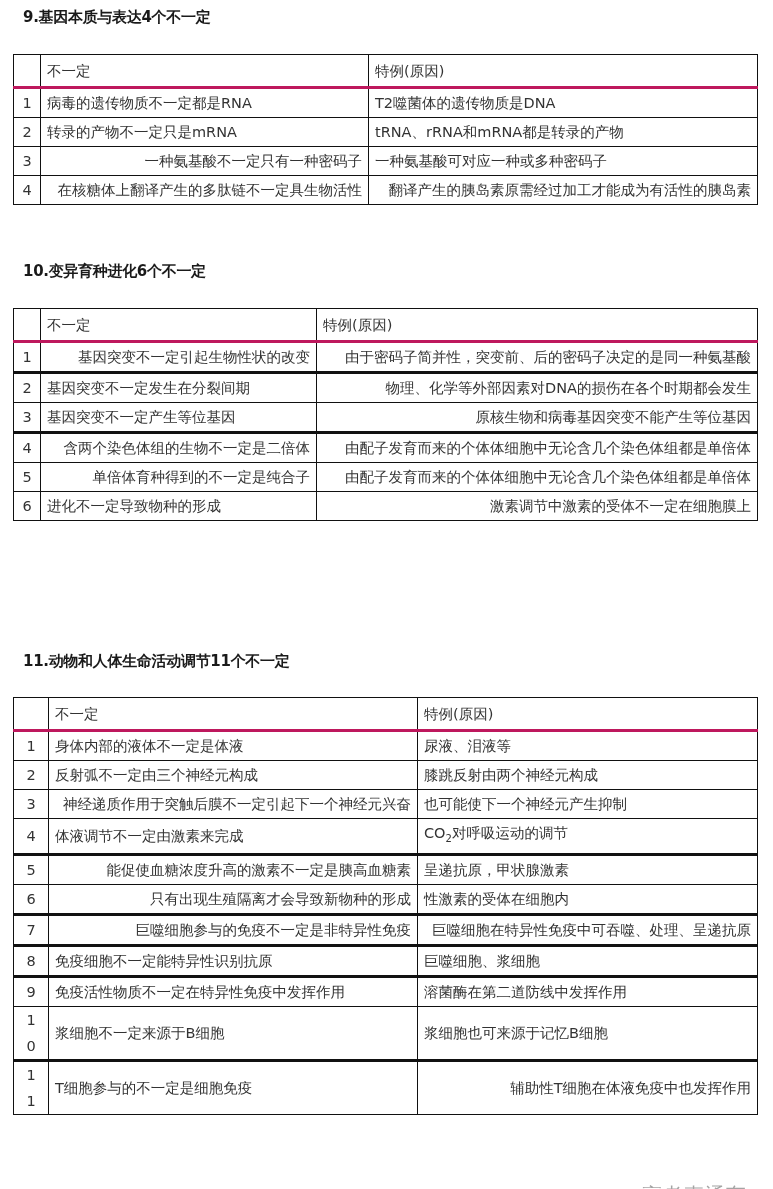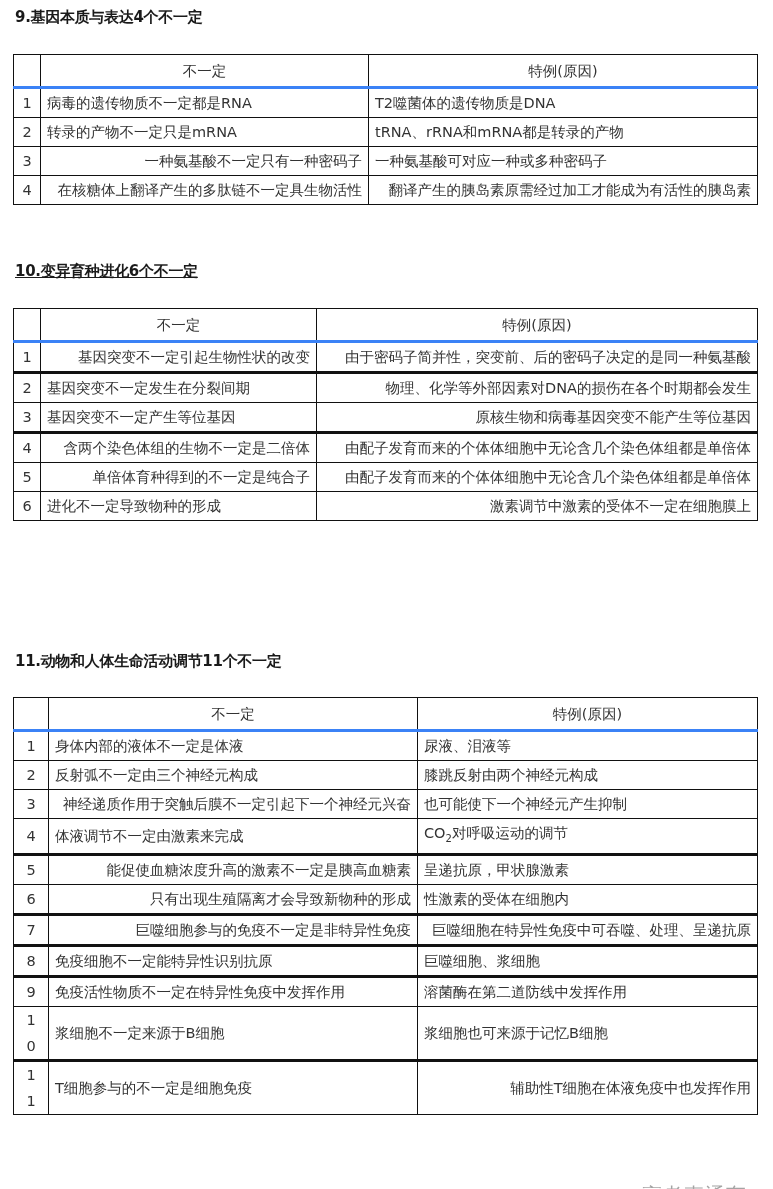--- a/index.html
+++ b/index.html
@@ -10,21 +10,21 @@
   body {
     width: 773px;
     height: 1189px;
     position: relative;
     overflow: hidden;
     font-family: "DejaVu Sans", "Liberation Sans", sans-serif;
     color: #222222;
   }
   .heading {
     position: absolute;
-    left: 15px;
+    left: 23px;
     font-weight: bold;
     font-size: 15px;
     color: #1a1a1a;
     letter-spacing: -0.3px;
     white-space: nowrap;
   }
   table.tbl {
     position: absolute;
     left: 13px;
     border-collapse: collapse;
@@ -33,22 +33,21 @@
     color: #333333;
   }
   table.tbl td {
     border: 1px solid #111111;
     padding: 2px 6px;
     line-height: 24px;
     vertical-align: middle;
     overflow: hidden;
   }
   table.tbl tr.head td {
-    border-bottom: 3px solid #3b82f6;
-    text-align: center;
+    border-bottom: 3px solid #be185d;
     height: 27px;
   }
   table.tbl td.num {
     text-align: center;
     padding: 0 2px;
   }
   table.tbl td.c { text-align: left; }
   table.tbl td.l { text-align: right; }
   table.tbl tr.thick td { border-top: 3px solid #111111; }
   .num-split {
@@ -100,21 +99,21 @@
     <td class="c">一种氨基酸可对应一种或多种密码子</td>
   </tr>
   <tr>
     <td class="num">4</td>
     <td class="l">在核糖体上翻译产生的多肽链不一定具生物活性</td>
     <td class="l">翻译产生的胰岛素原需经过加工才能成为有活性的胰岛素</td>
   </tr>
 </tbody>
   </table>
 
-<div class="heading" style="top:262px;text-decoration:underline;">10.变异育种进化6个不一定</div>
+<div class="heading" style="top:262px;">10.变异育种进化6个不一定</div>
 
 <table class="tbl" style="top:308px; width:744px;">
   <colgroup>
       <col style="width:27px">
       <col style="width:276px">
       <col style="width:441px">
     </colgroup>
   <tbody>
       <tr class="head">
     <td></td>

